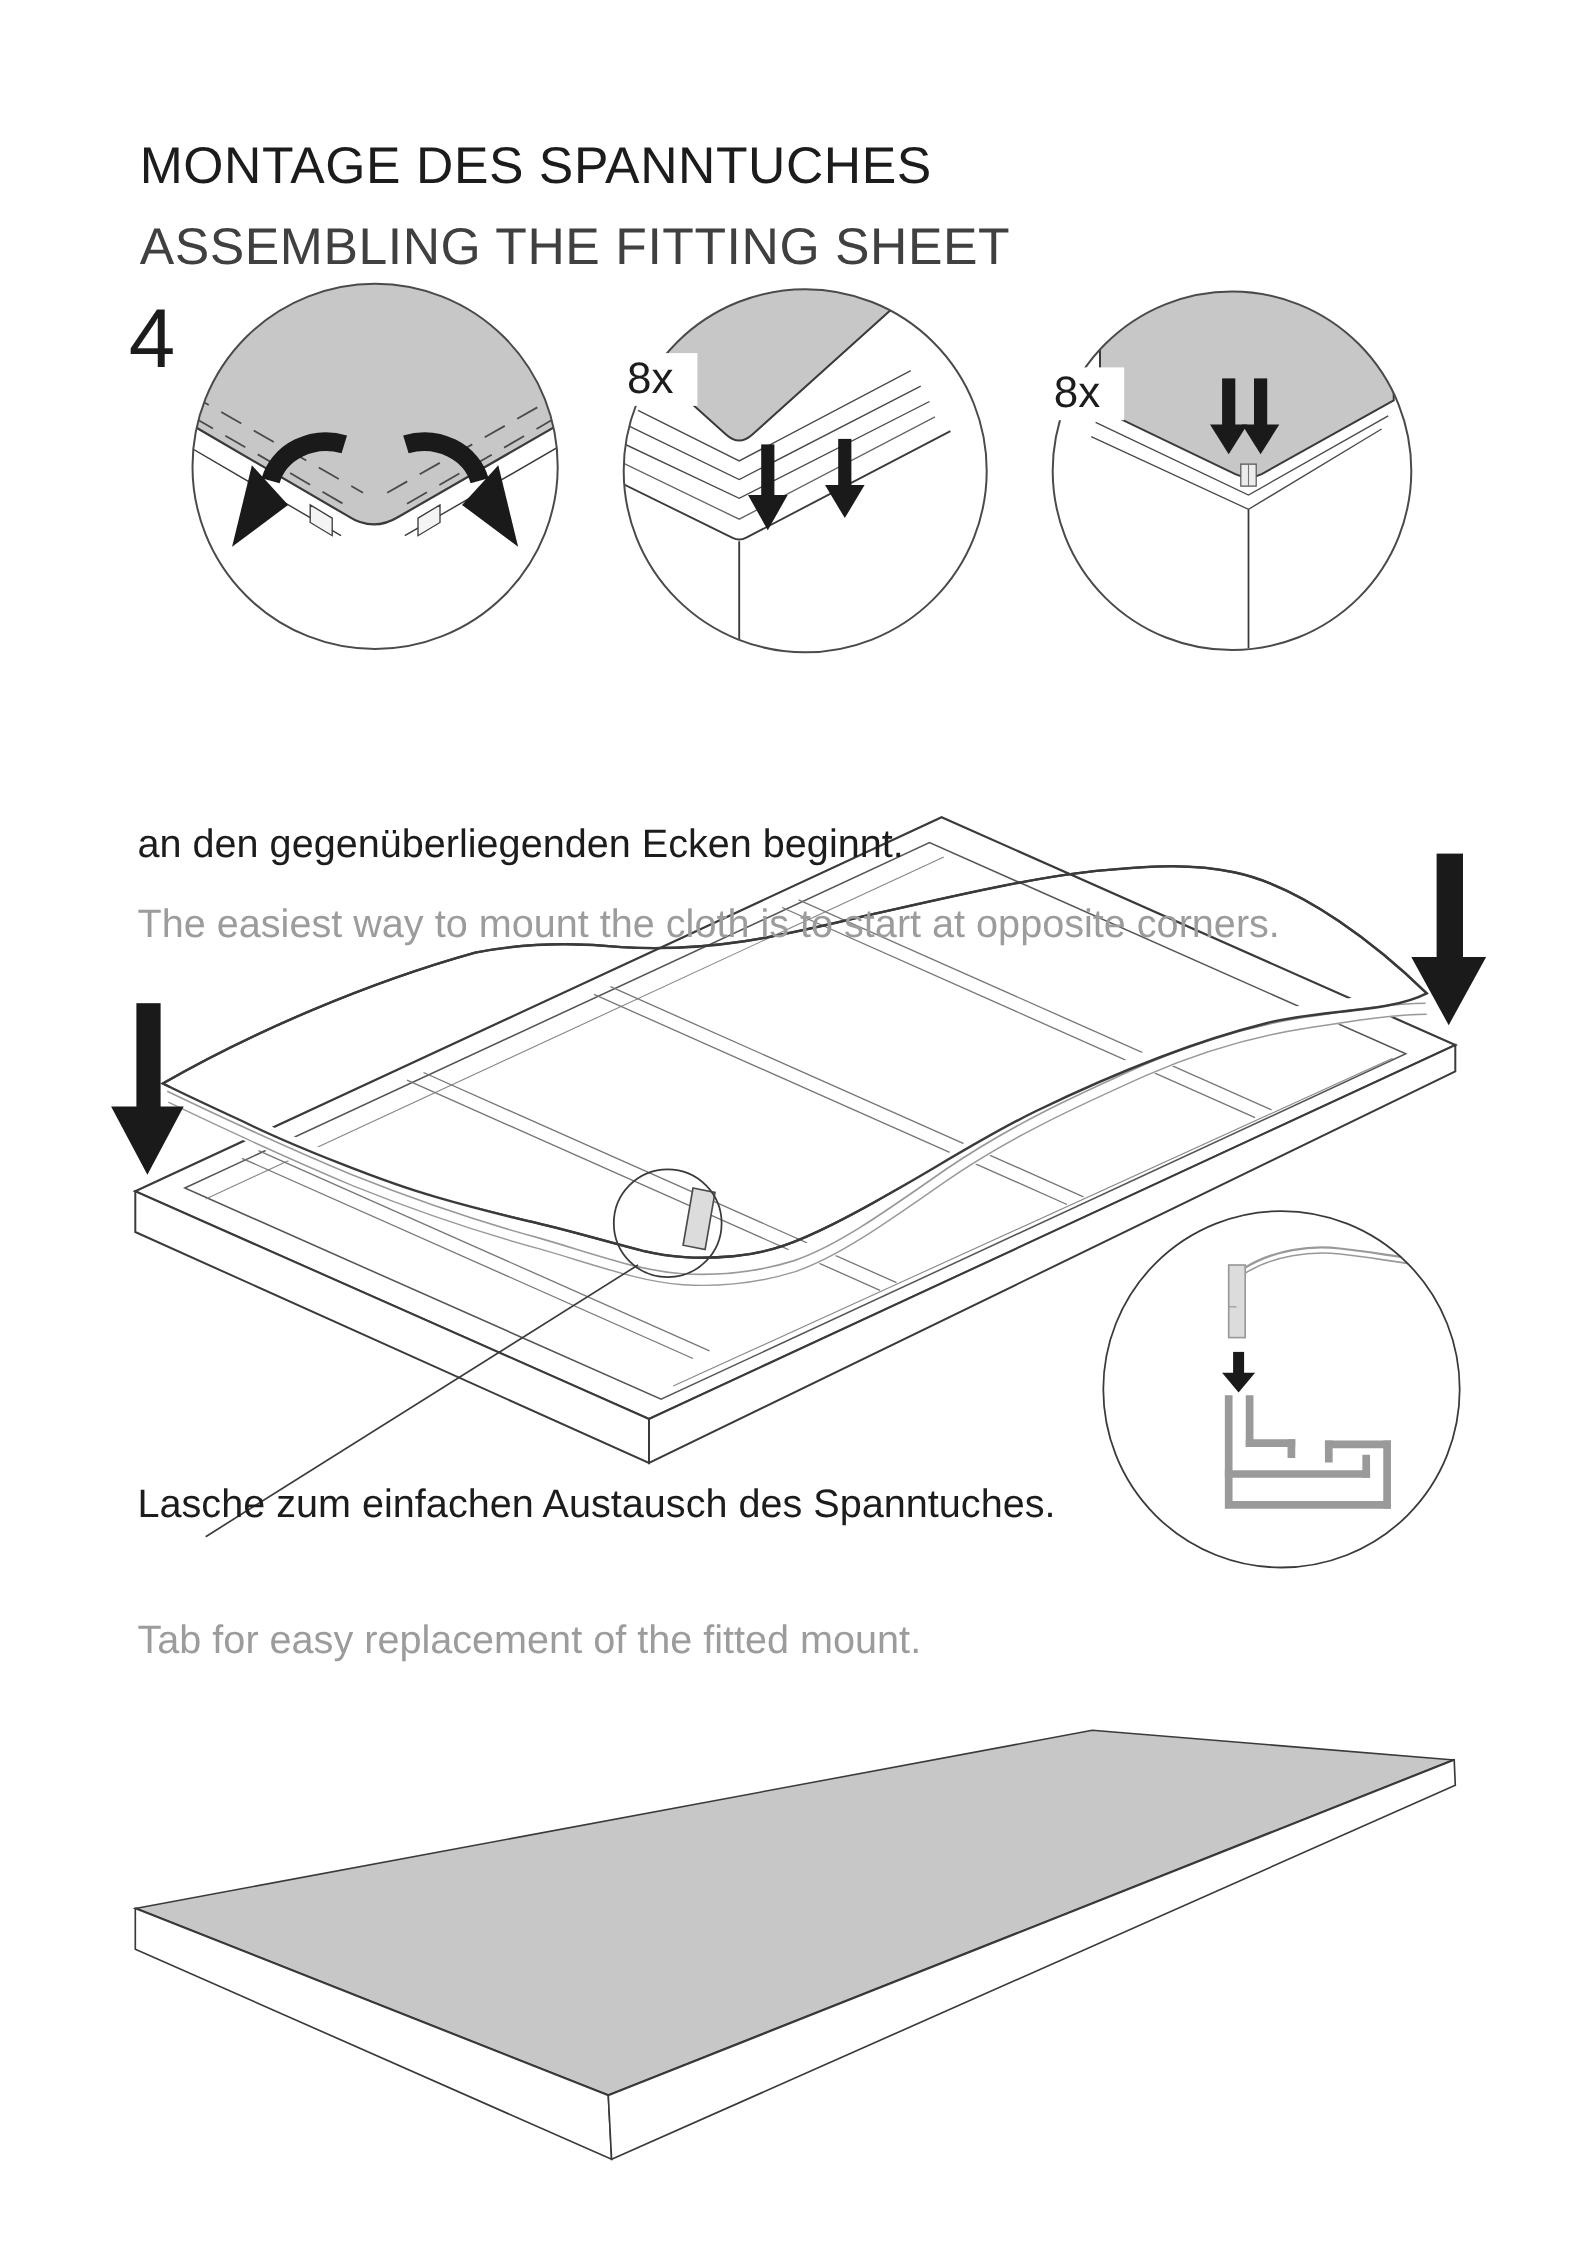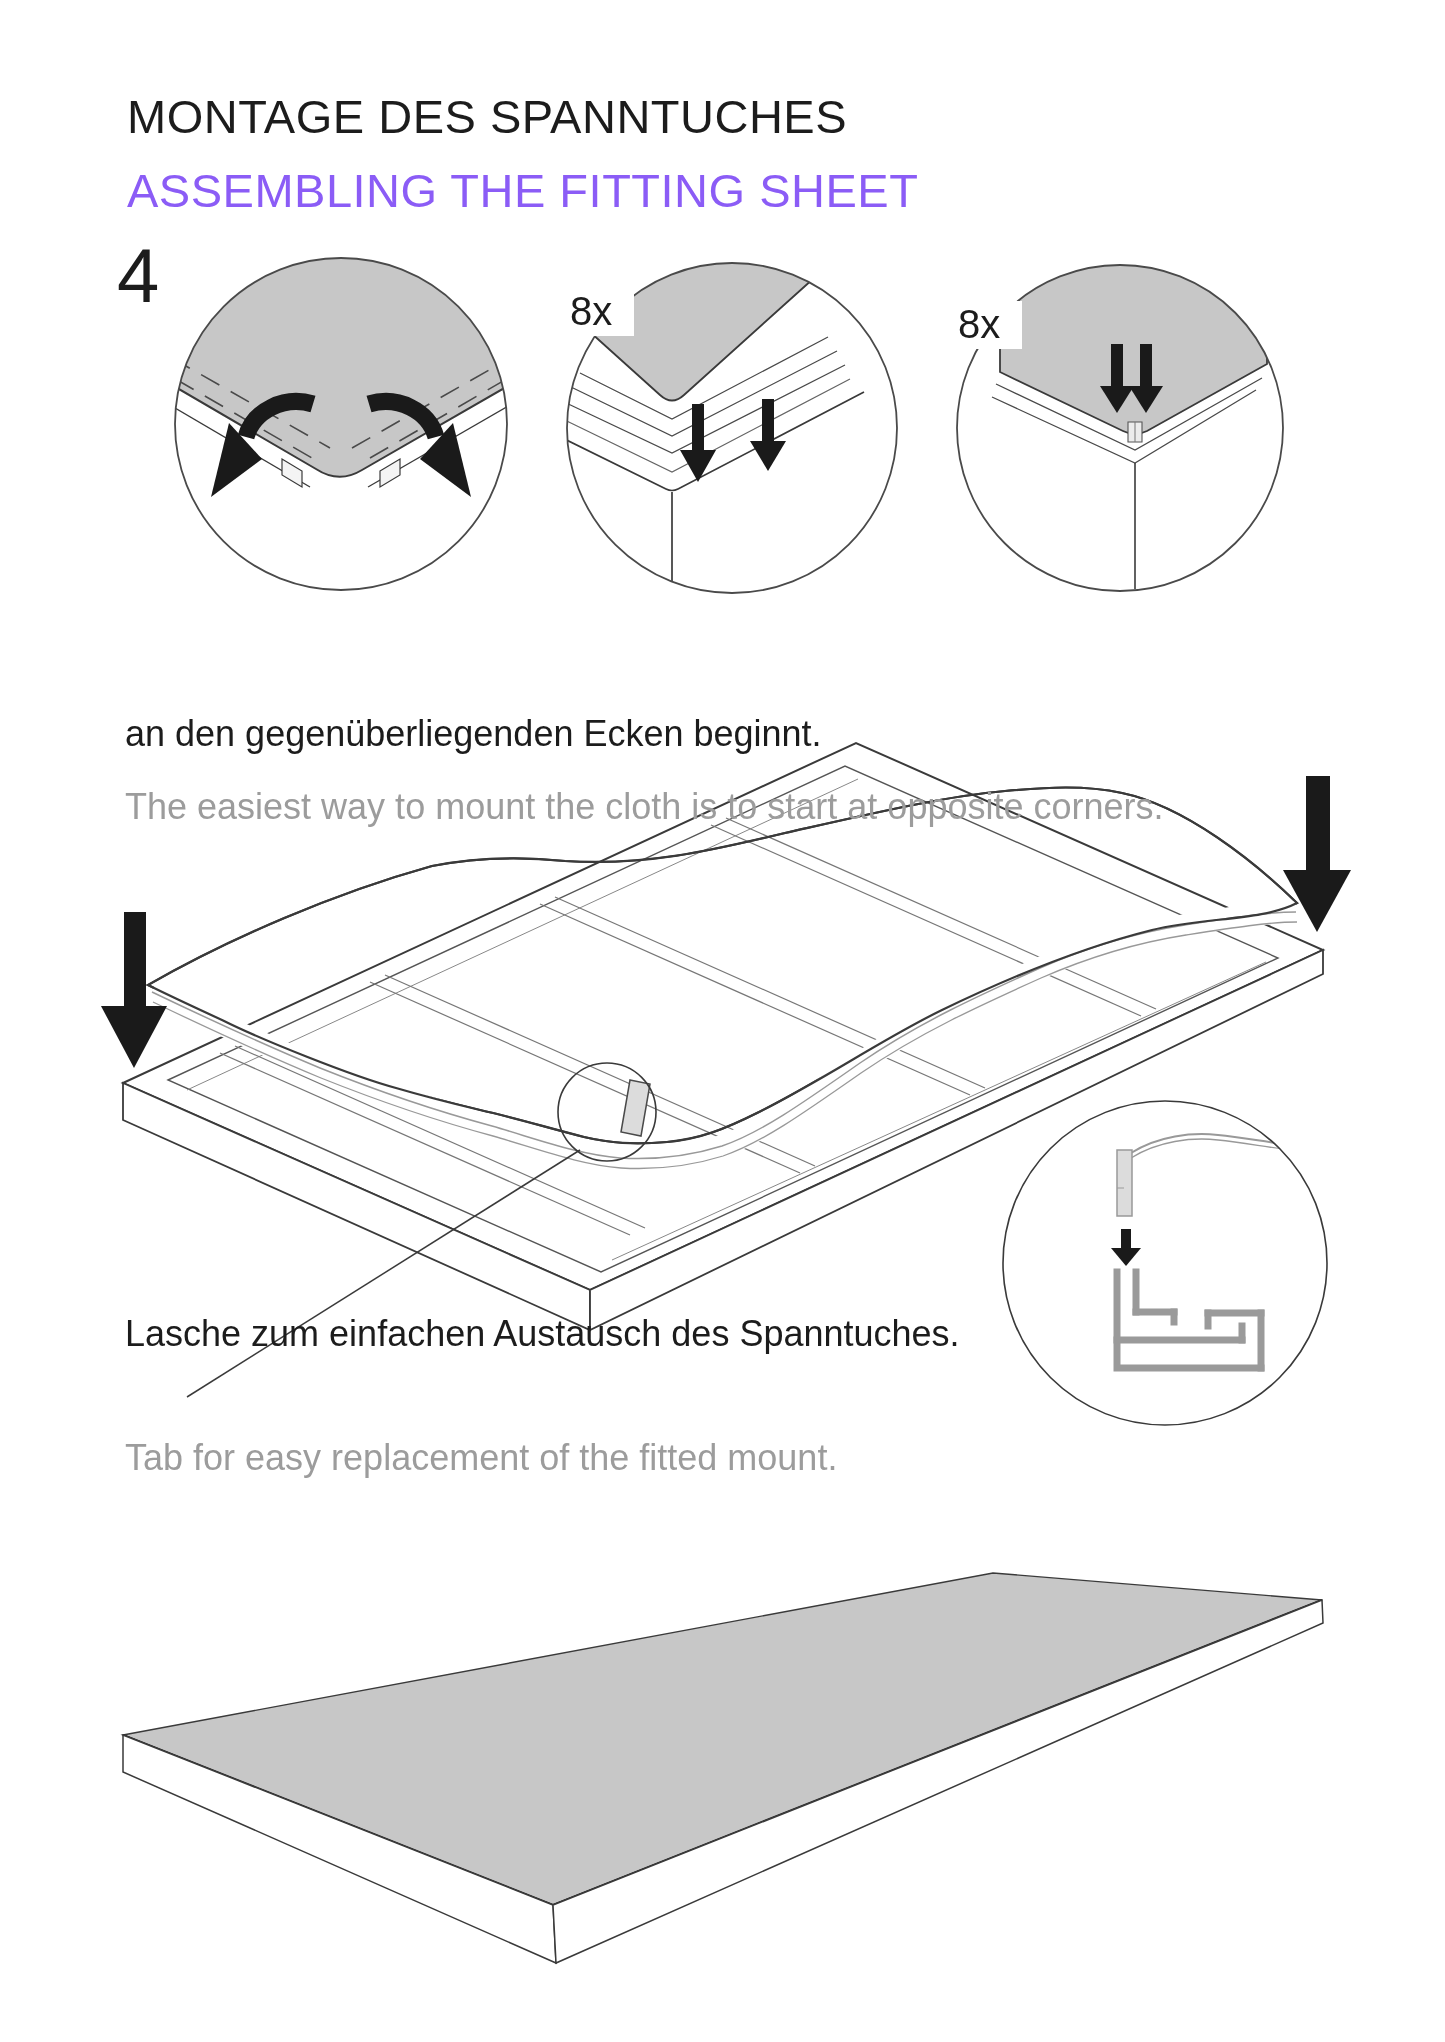--- a/index.html
+++ b/index.html
@@ -1,22 +1,22 @@
 <!DOCTYPE html>
 <html><head>
 <meta charset="utf-8">
 <style>
   html,body{margin:0;padding:0;background:#ffffff;}
   .page{
     position:relative;width:1445px;height:2042px;background:#ffffff;
     font-family:"Liberation Sans", sans-serif;color:#1c1c1c;overflow:hidden;
   }
-  .abs{position:absolute;white-space:nowrap;}
+  .abs{position:absolute;white-space:nowrap;margin-top:33px;}
   .title-de{left:127px;top:92px;font-size:47px;line-height:1.05;letter-spacing:.5px;color:#1c1c1c;}
-  .title-en{left:127px;top:166px;font-size:47px;line-height:1.05;letter-spacing:.5px;color:#8b5cf6;}
+  .title-en{left:127px;top:166px;font-size:47px;line-height:1.05;letter-spacing:.5px;color:#404040;}
   .step-number{left:117px;top:238px;font-size:76px;line-height:1;color:#1c1c1c;}
   .count-label{font-size:40px;line-height:1;color:#1c1c1c;background:#ffffff;padding:3px 22px 5px 4px;}
   .count-1{left:566px;top:288px;}
   .count-2{left:954px;top:301px;}
   .para{font-size:36px;line-height:1;color:#1c1c1c;}
   .para-gray{color:#9c9c9c;}
   .de-1{left:125px;top:670px;}
   .de-2{left:125px;top:716px;}
   .en-1{left:125px;top:789px;}
   .tab-de{left:125px;top:1316px;}

